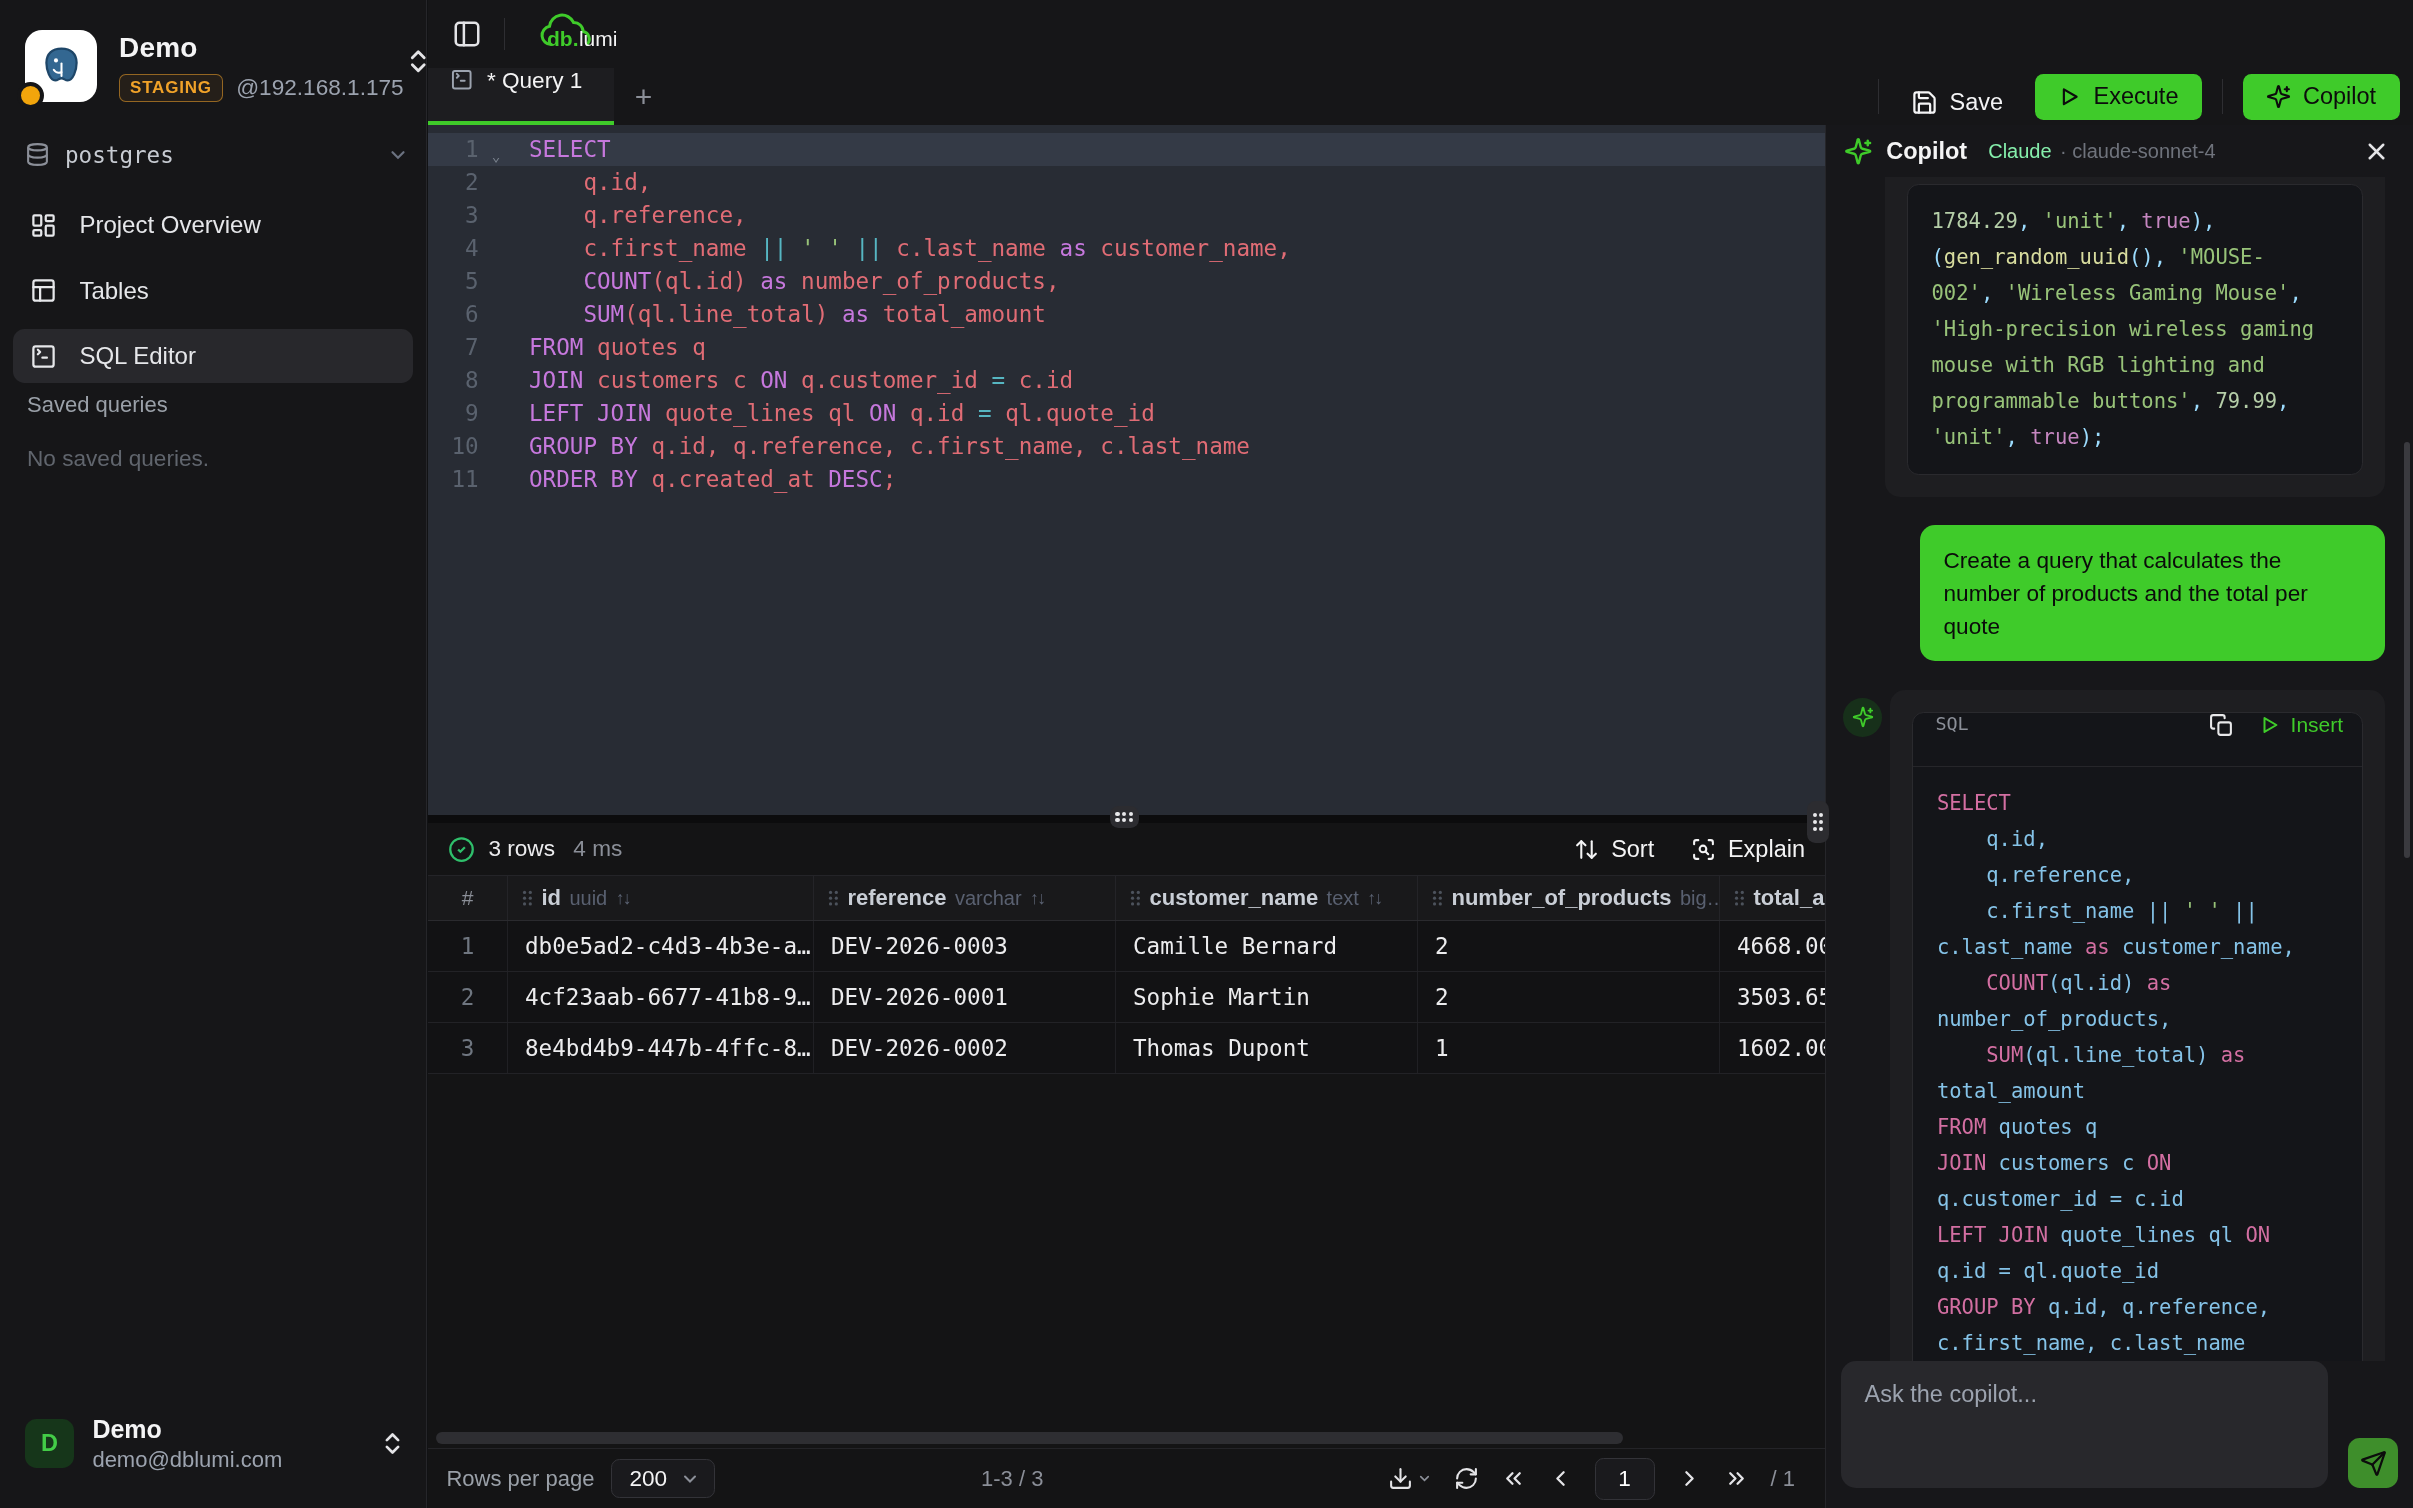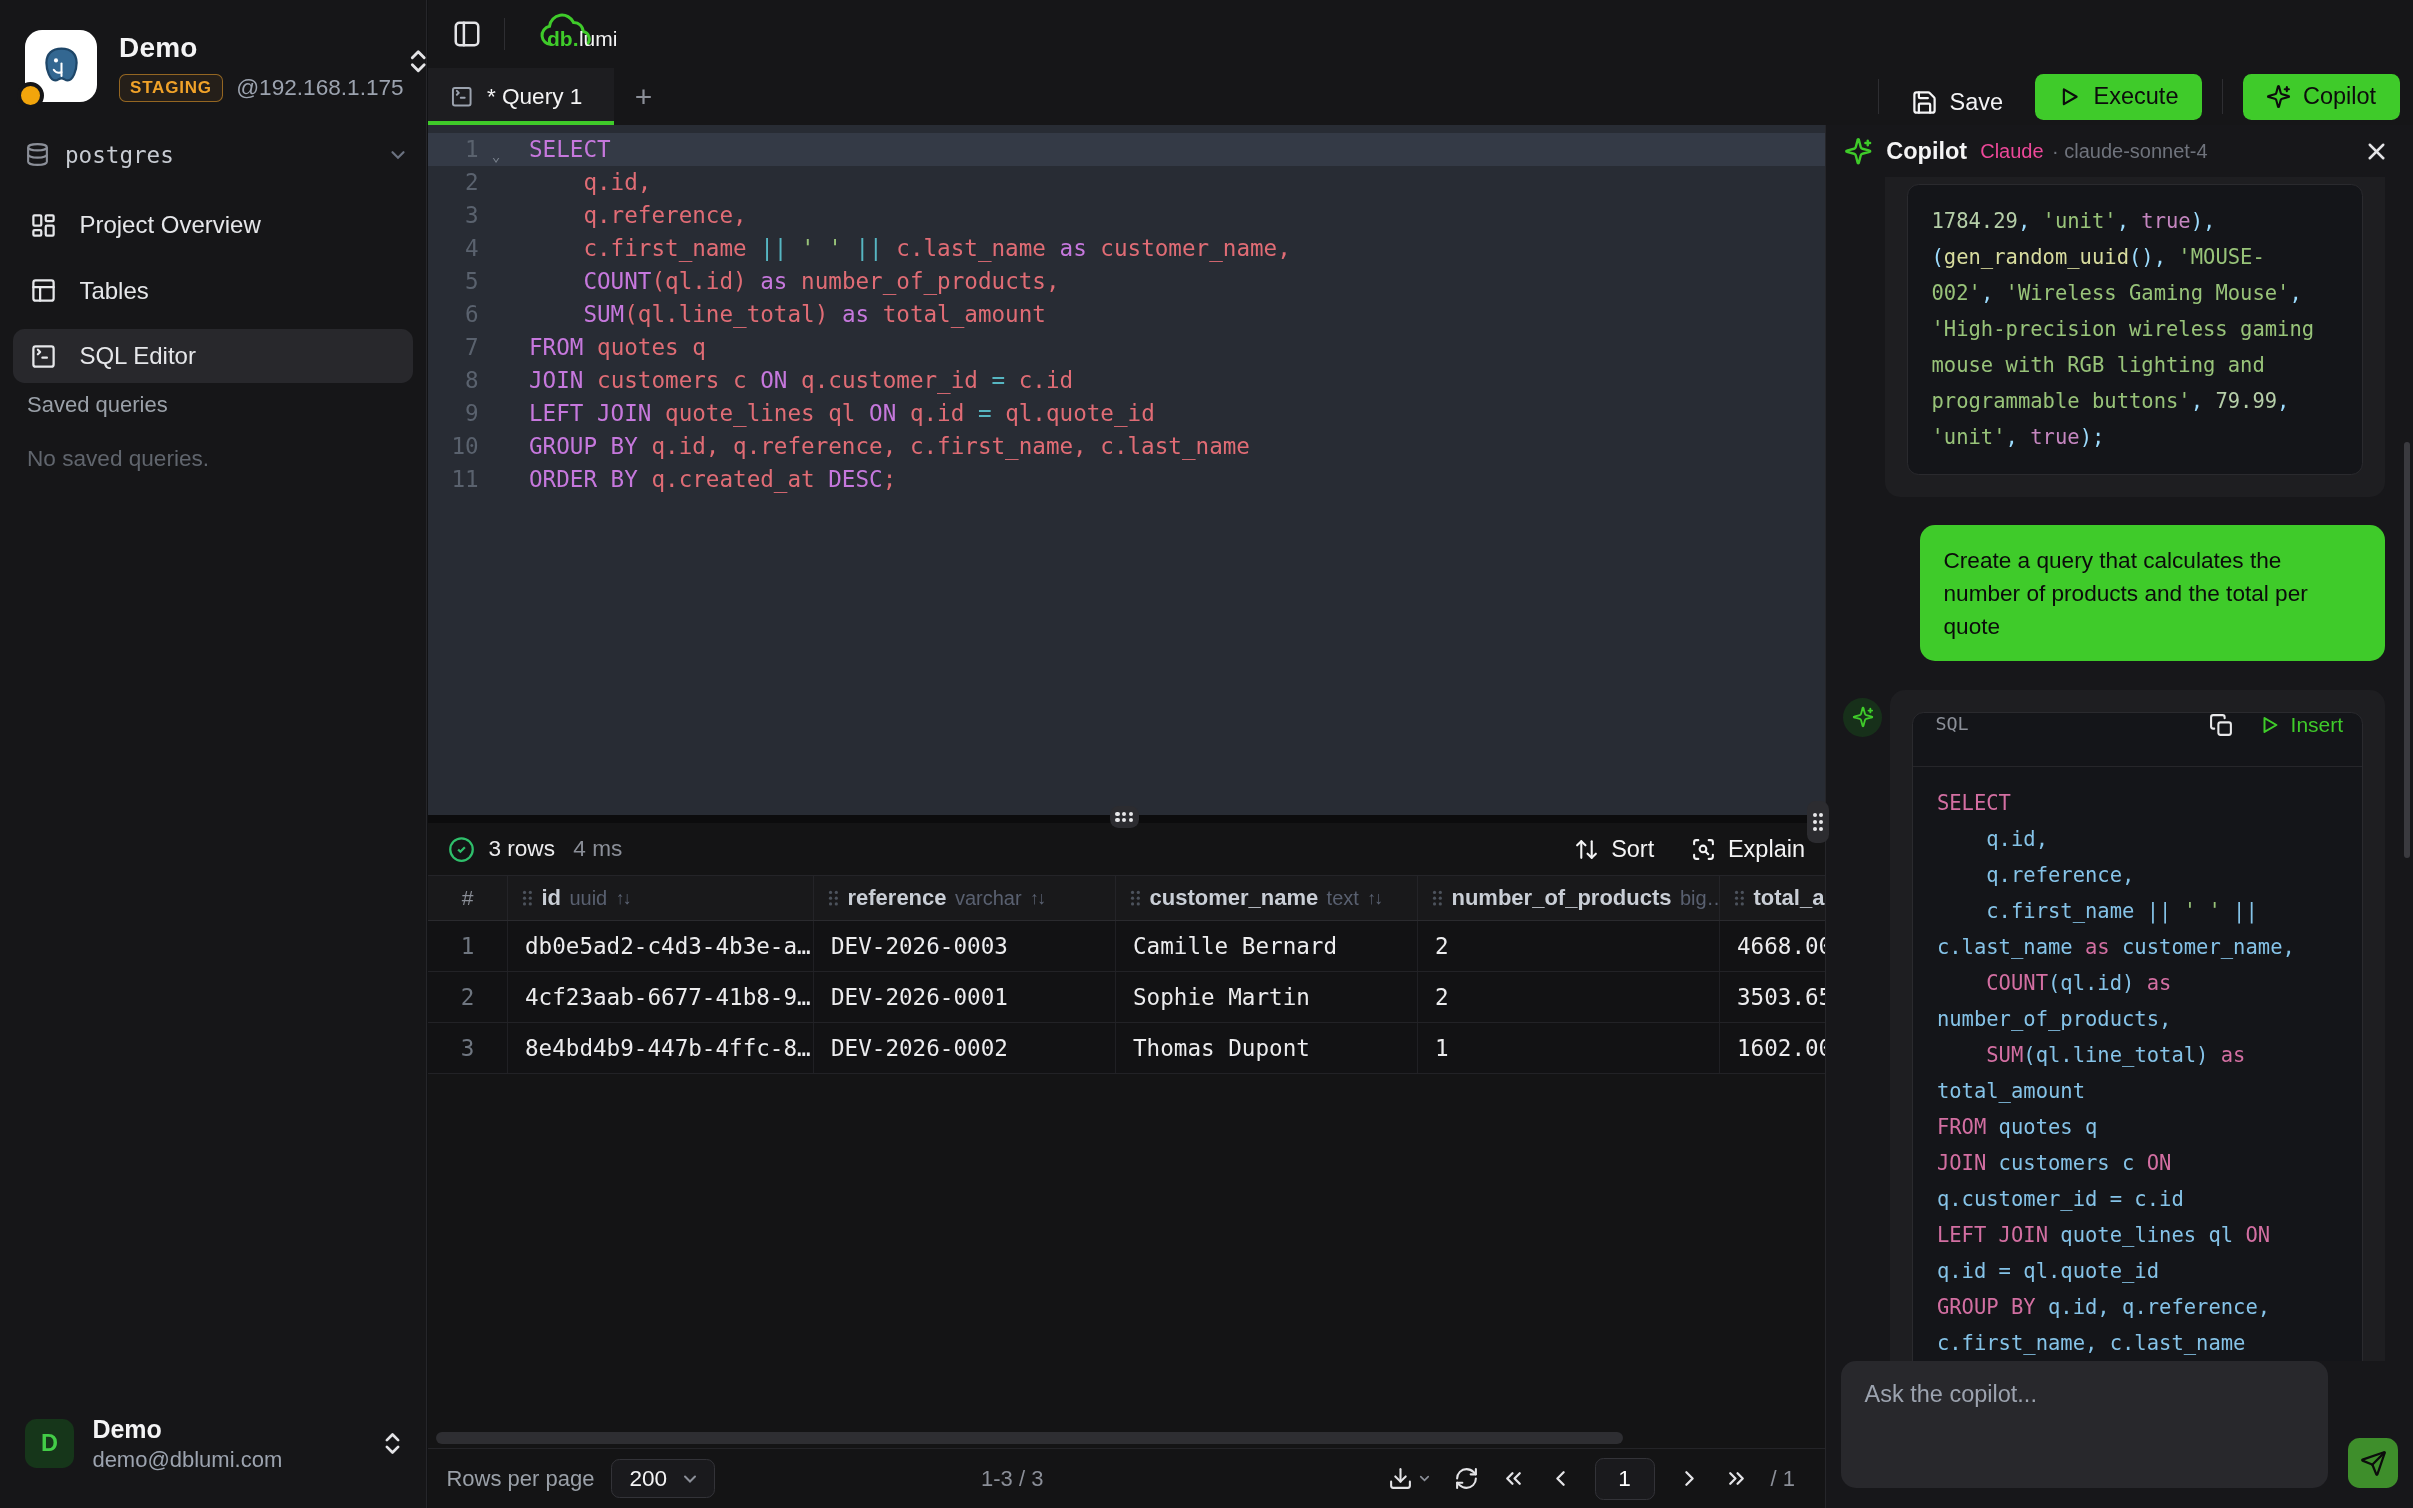--- a/index.html
+++ b/index.html
@@ -51,21 +51,21 @@
 
   
   .topbar { position:absolute; left:428px; top:0; right:0; height:68px; background:#161618;
     display:flex; align-items:center; }
   .panel-toggle { margin-left:23.5px; color:#e4e4e7; cursor:pointer; }
   .topbar .vdiv { width:0.8px; height:32px; background:#2e2e32; margin:0 22px; }
 
   
   .tabbar { position:absolute; left:428px; top:68px; right:0; height:57px; background:#161618;
     display:flex; align-items:stretch; }
-  .tab { position:relative; width:186px; background:#1d1d20; display:flex; align-items:center;
+  .tab { position:relative; width:186px; background:#1d1d20; display:flex; 
     gap:13.4px; padding-left:22px; cursor:pointer; }
   .tab .tico { color:#9ca3af; }
   .tab .tlabel { font-size:22.6px; color:#f4f4f5; }
   .tab .underline { position:absolute; left:0; right:0; bottom:0; height:4.2px; background:#3fcb2a; }
   .newtab { width:59px; display:flex; align-items:center; justify-content:center;
     color:#8b8f98; font-size:30px; cursor:pointer; }
   .tab-actions { margin-left:auto; display:flex; align-items:center; gap:20px; padding-right:13.4px; }
   .tab-actions .vdiv { width:0.8px; height:35px; background:#2e2e32; }
   .btn-ghost { display:flex; align-items:center; gap:11.7px; color:#f4f4f5; font-size:23.5px;
     padding:6.7px 11.7px; cursor:pointer; background:none; border:none;margin-top:12px; }
@@ -151,21 +151,21 @@
     border-radius:8.4px; display:flex; align-items:center; justify-content:center;
     font-size:22.6px; color:#fff; }
   .pages-total { font-size:22px; color:#8b8f98; }
 
   
   .copilot { position:absolute; left:1825px; top:125px; right:0; bottom:0;
     background:#17171a; border-left:0.8px solid #26262a; }
   .cp-header { height:52px; display:flex; align-items:center; padding:0 23.5px 0 18.4px; }
   .cp-header .spark { color:#3fcb2a; }
   .cp-title { font-size:23.5px; font-weight:700; margin-left:13.4px; }
-  .cp-provider { font-size:20px; color:#ec4899; margin-left:13px; }
+  .cp-provider { font-size:20px; color:#86efac; margin-left:21px; }
   .cp-model { font-size:20px; color:#6f737c; margin-left:8.4px; }
   .cp-close { margin-left:auto; color:#e4e4e7; cursor:pointer; }
 
   .cp-scroll { position:absolute; left:0; right:0; top:52px; bottom:147px; overflow:hidden;
     padding:0 28.5px 0 17px; }
   .cp-card { background:#1e1e21; border-radius:15px; padding:22px; }
   .cp-card.cut { margin-left:42px; margin-top:-15px; border-top-left-radius:0; border-top-right-radius:0; }
   .codeblock { background:#141519; border:0.8px solid #2a2a2e; border-radius:11.7px; overflow:hidden; }
   .codeblock .code { padding:18.4px 23.5px; font-family:"DejaVu Sans Mono", monospace;
     font-size:20.5px; }

